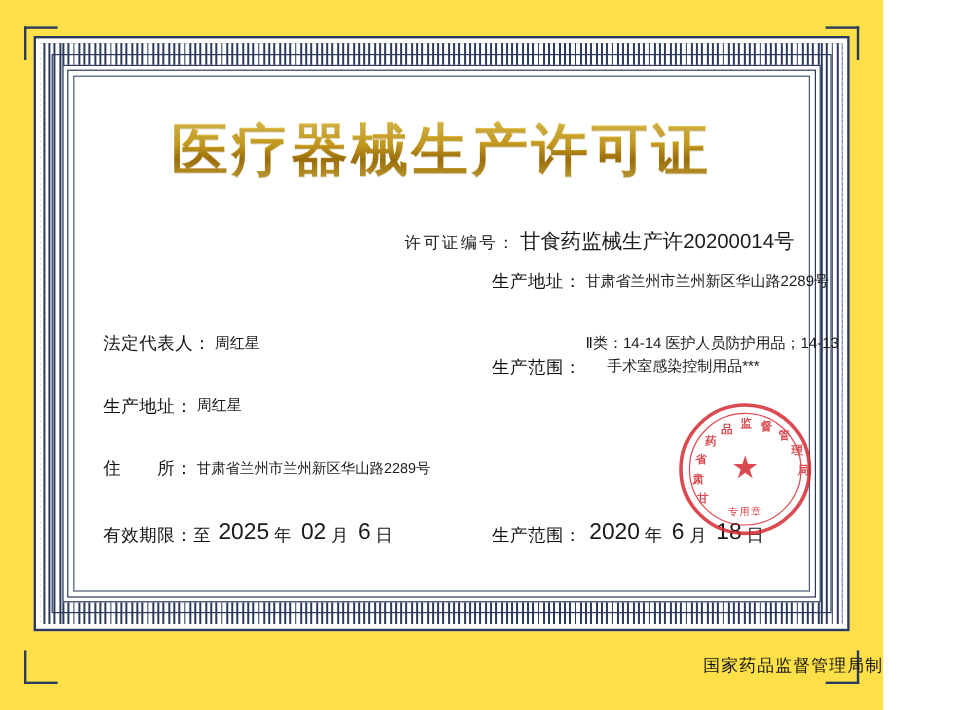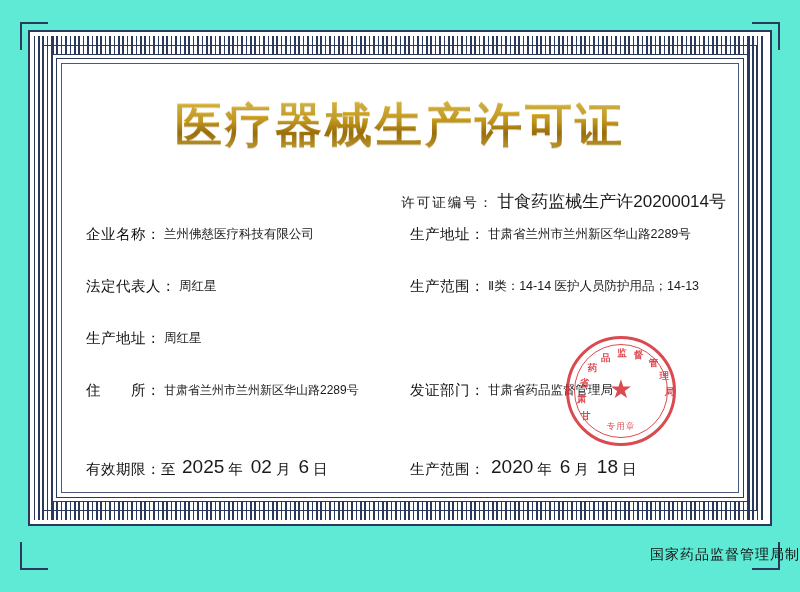--- a/index.html
+++ b/index.html
@@ -9,23 +9,23 @@
   body {
     width: 800px;
     height: 592px;
     background: #ffffff;
     font-family: "Liberation Sans", sans-serif;
     overflow: hidden;
   }
 
   #certificate {
     position: relative;
-    width: 800px;
+    width: 736px;
     height: 592px;
-    background: #5eead4;
+    background: #fde047;
   }
 
   
   .frame-outer {
     position: absolute;
     left: 28px;
     top: 30px;
     right: 28px;
     bottom: 66px;
     border: 2px solid #2b3a5c;
@@ -175,21 +175,21 @@
     line-height: 1.55;
     white-space: nowrap;
     padding-bottom: 0;
   }
   .val-2line .l2 { display: block; padding-left: 18px; }
 
   
   .daterow {
     position: relative;
     height: 40px;
-    margin-top: 23px;
+    margin-top: 0;
   }
   .dcell { position: absolute; display: flex; align-items: flex-end; white-space: nowrap; }
   .dcell.left { left: 26px; }
   .dcell.right { left: 350px; }
   .dnum {
     font-size: 19px;
     padding: 0 4px 1px 6px;
     color: #1a1a1a;
   }
   .dunit {
@@ -285,58 +285,51 @@
 
     <div class="cert-title">医疗器械生产许可证</div>
 
     <div class="cert-no">
       <span class="lbl">许可证编号：</span><span class="val">甘食药监械生产许20200014号</span>
     </div>
 
     <div class="fields">
 
       <div class="row">
-        <div class="cell left">
-          <span class="lbl sp1">企业名称：</span>
-          <span class="val">兰州佛慈医疗科技有限公司</span>
-        </div>
         <div class="cell right">
           <span class="lbl sp1">生产地址：</span>
           <span class="val">甘肃省兰州市兰州新区华山路2289号</span>
         </div>
       </div>
 
       <div class="row">
         <div class="cell left">
           <span class="lbl sp1">法定代表人：</span>
           <span class="val">周红星</span>
         </div>
         <div class="cell right">
           <span class="lbl sp1">生产范围：</span>
           <span class="val val-2line">
             <span>Ⅱ类：14-14 医护人员防护用品；14-13</span>
+            <span class="l2">手术室感染控制用品***</span>
           </span>
         </div>
       </div>
 
       <div class="row">
         <div class="cell left">
           <span class="lbl sp1">生产地址：</span>
           <span class="val">周红星</span>
         </div>
       </div>
 
       <div class="row">
         <div class="cell left">
           <span class="lbl sp1">住　　所：</span>
           <span class="val small">甘肃省兰州市兰州新区华山路2289号</span>
-        </div>
-        <div class="cell right">
-          <span class="lbl sp1">发证部门：</span>
-          <span class="val">甘肃省药品监督管理局</span>
         </div>
       </div>
 
       <div class="daterow">
         <div class="dcell left">
           <span class="lbl sp1">有效期限：至</span>
           <span class="dnum">2025</span>
           <span class="dunit">年</span>
           <span class="dnum">02</span>
           <span class="dunit">月</span>

